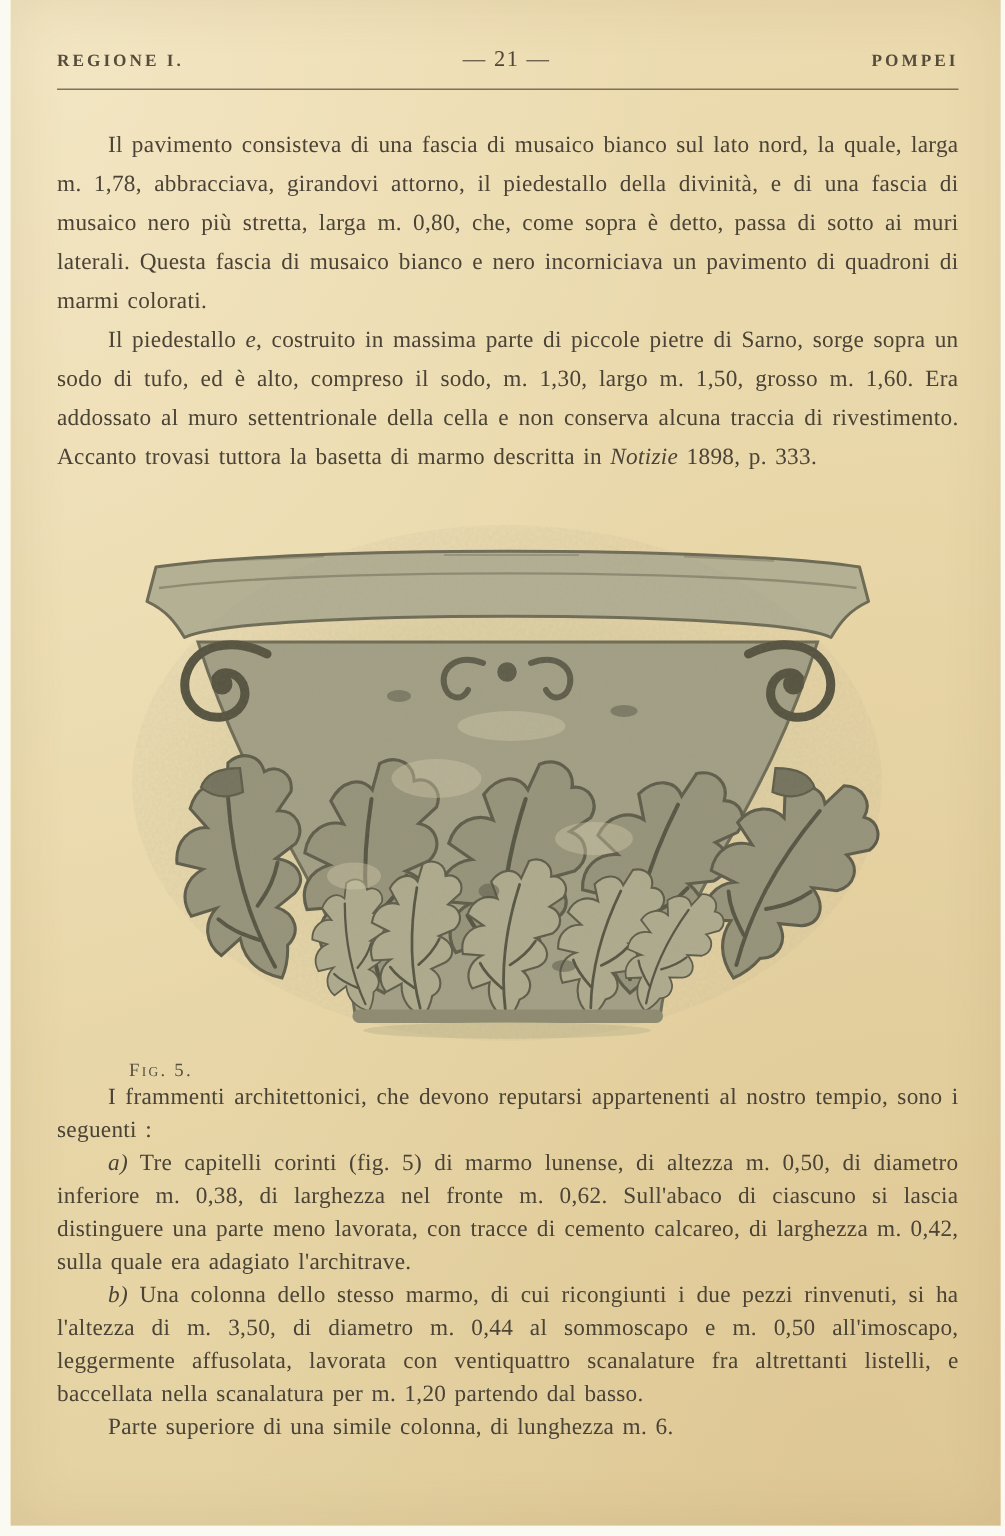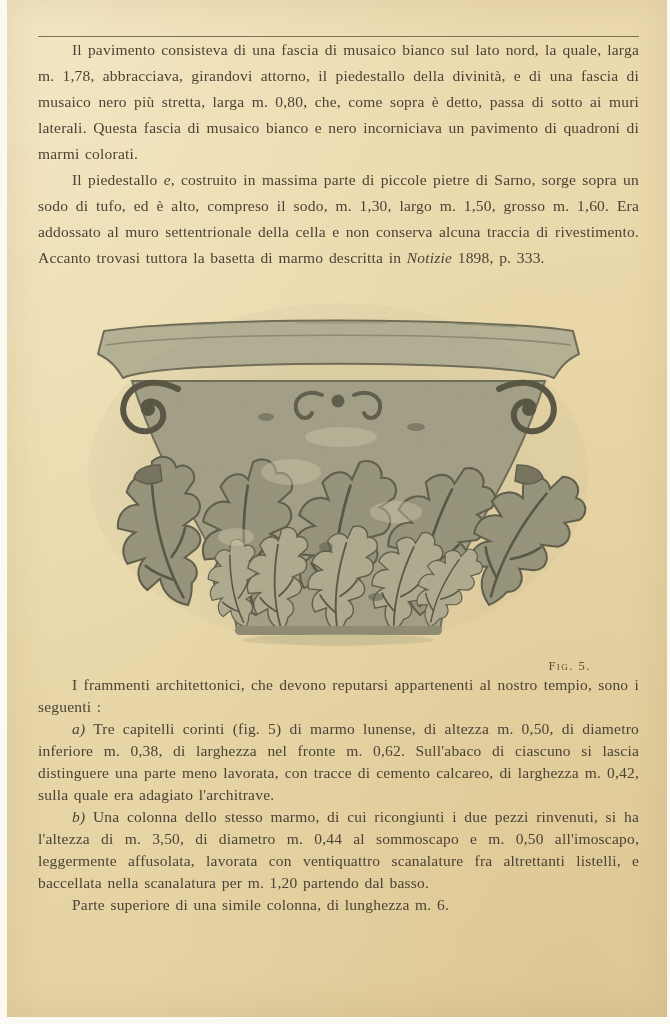--- a/index.html
+++ b/index.html
@@ -47,48 +47,53 @@
   }
   
   .text-block { text-align: justify; }
   .text-block p {
     margin: 0;
     text-indent: 34px;
     font-size: 15.5px;
     letter-spacing: 0.2px;
     word-spacing: 1.5px;
   }
-  .upper { }
+  .upper { margin-top: 24px; }
   .upper p { line-height: 26px; }
   .lower { }
   .lower p { line-height: 22px; }
   em { font-style: italic; }
   
   figure {
     margin: 26px auto 0 auto;
     width: 505px;
-    text-align: right;
+    text-align: left;
   }
   figure svg { display: block; }
   figcaption {
     margin-top: 12px;
     font-size: 12.5px;
     font-variant: small-caps;
     letter-spacing: 1.5px;
     color: #55503f;
   }
   
   .lf { stroke: #5e5c49; stroke-width: 1.4; }
   .vein { stroke: #565442; stroke-width: 1.8; fill: none; stroke-linecap: round; }
 </style>
 </head>
 <body>
 
 <div class="page">
 
+  <header class="running-head">
+    <span class="running-side">REGIONE I.</span>
+    <span class="running-page">— 21 —</span>
+    <span class="running-side">POMPEI</span>
+  </header>
   <hr class="head-rule">
 
   <section class="text-block upper">
     <p><span>Il pavimento consisteva di una fascia di musaico bianco sul lato nord, la quale, larga m. 1,78, abbracciava, girandovi attorno, il piedestallo della divinità, e di una fascia di musaico nero più stretta, larga m. 0,80, che, come sopra è detto, passa di sotto ai muri laterali. Questa fascia di musaico bianco e nero incorniciava un pavimento di quadroni di marmi colorati.</span></p>
     <p><span>Il piedestallo </span><em>e</em><span>, costruito in massima parte di piccole pietre di Sarno, sorge sopra un sodo di tufo, ed è alto, compreso il sodo, m. 1,30, largo m. 1,50, grosso m. 1,60. Era addossato al muro settentrionale della cella e non conserva alcuna traccia di rivestimento. Accanto trovasi tuttora la basetta di marmo descritta in </span><em>Notizie</em><span> 1898, p. 333.</span></p>
   </section>
 
   <figure>
     <svg width="505" height="350" viewBox="0 0 505 350" aria-hidden="true">
       <defs>

